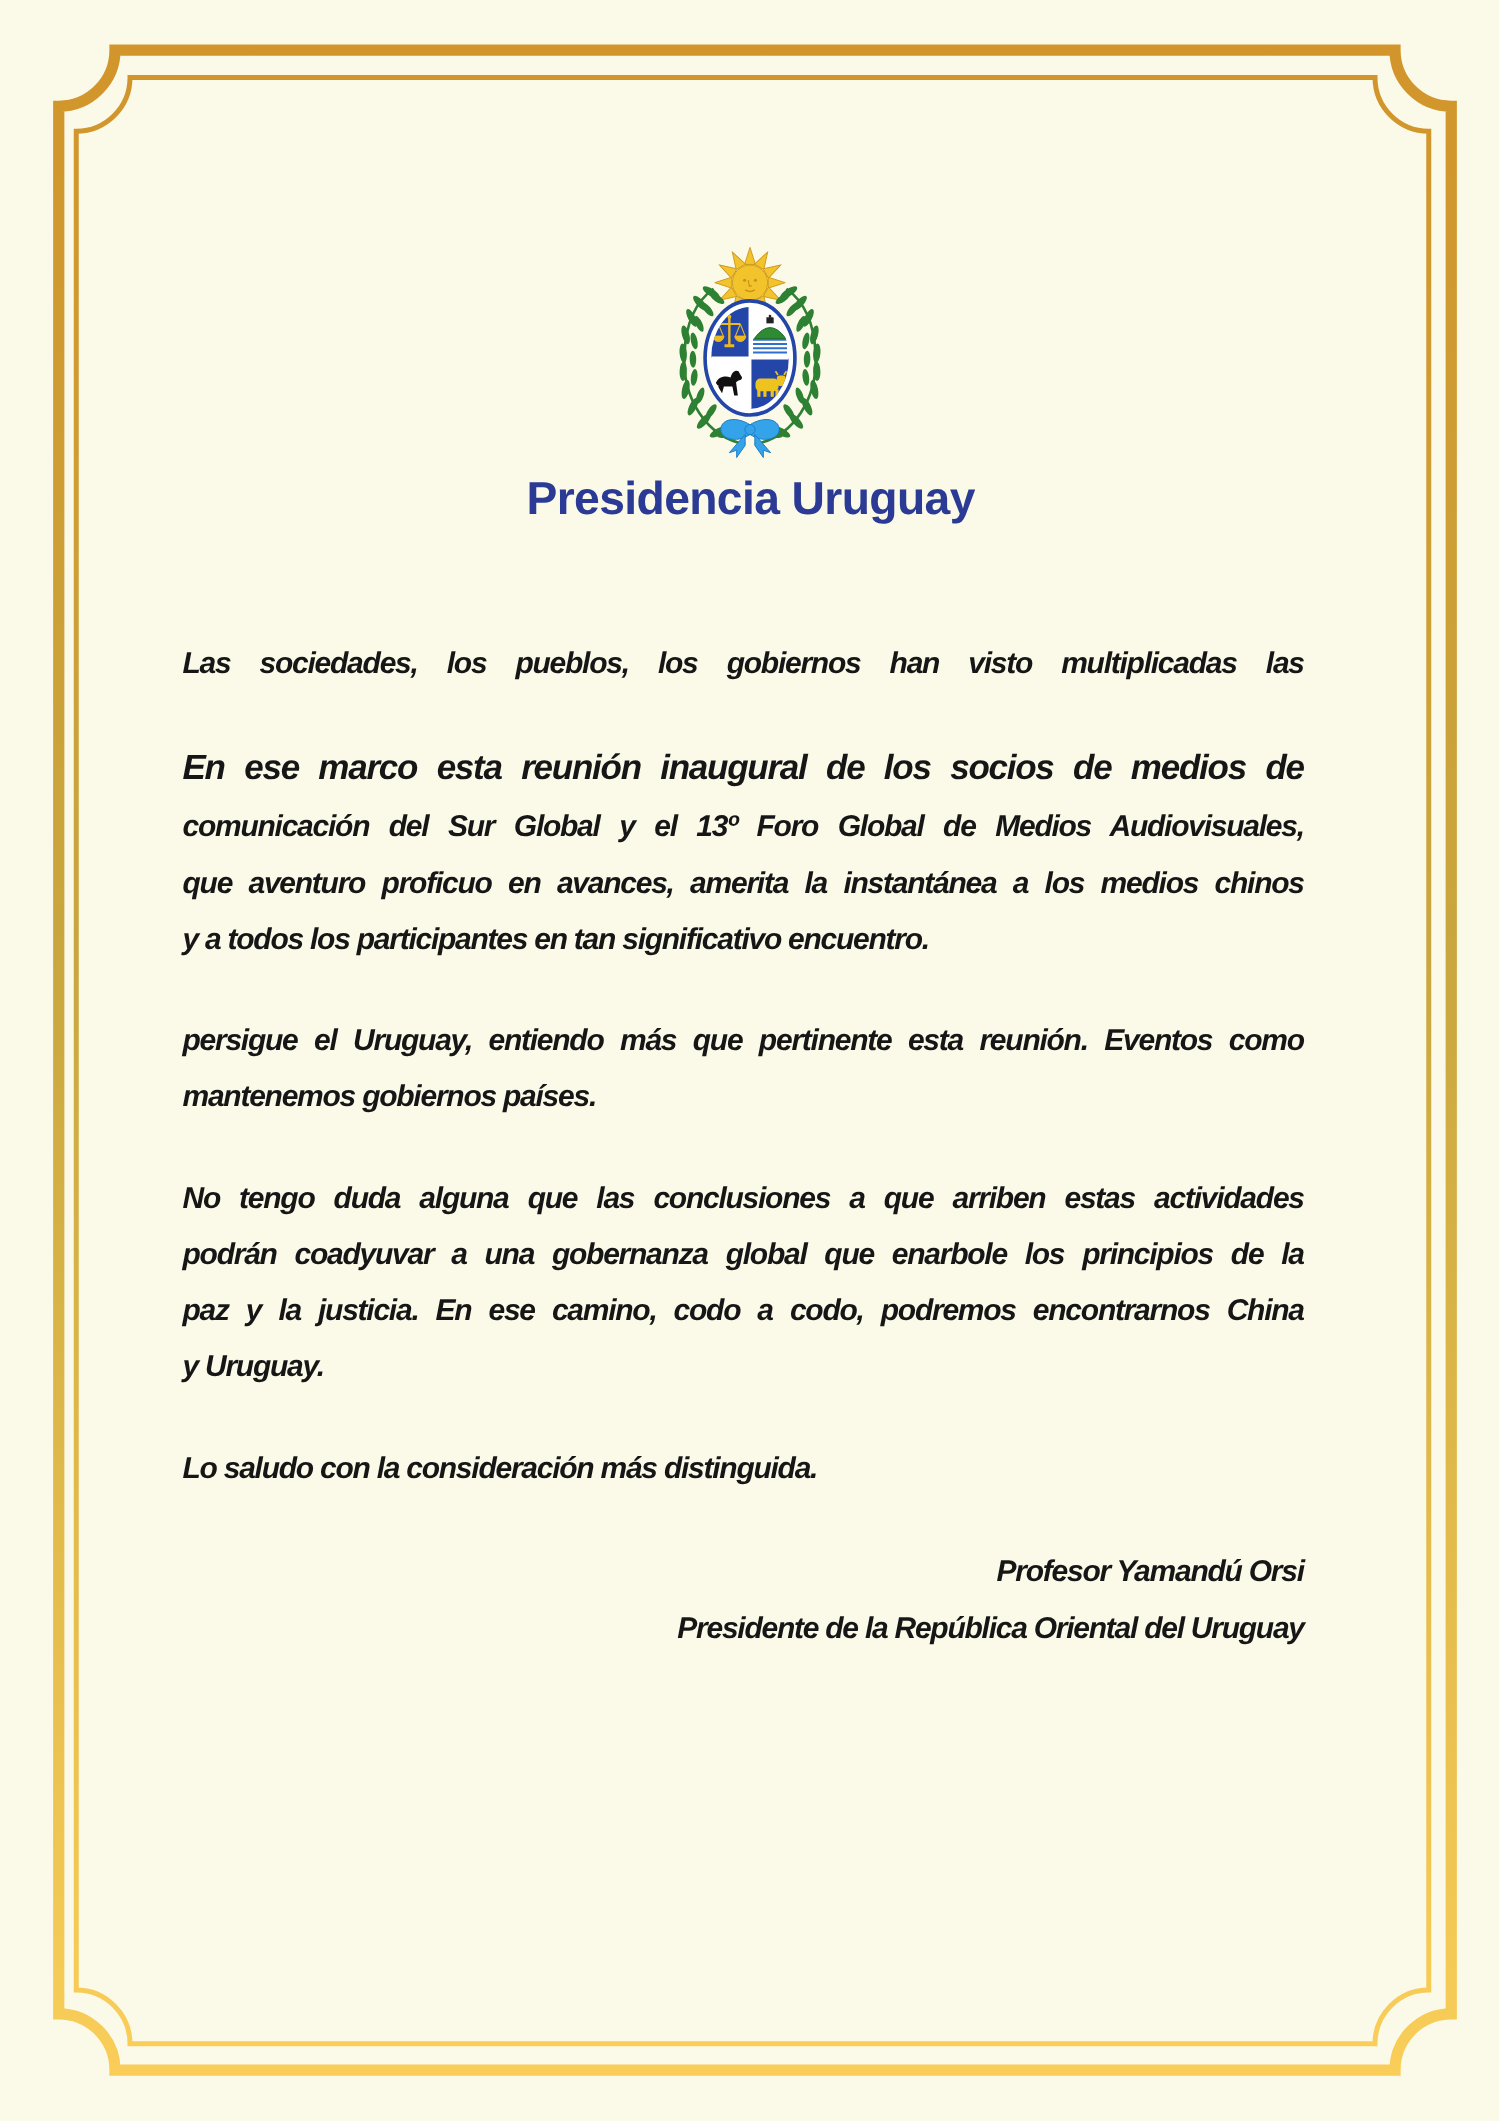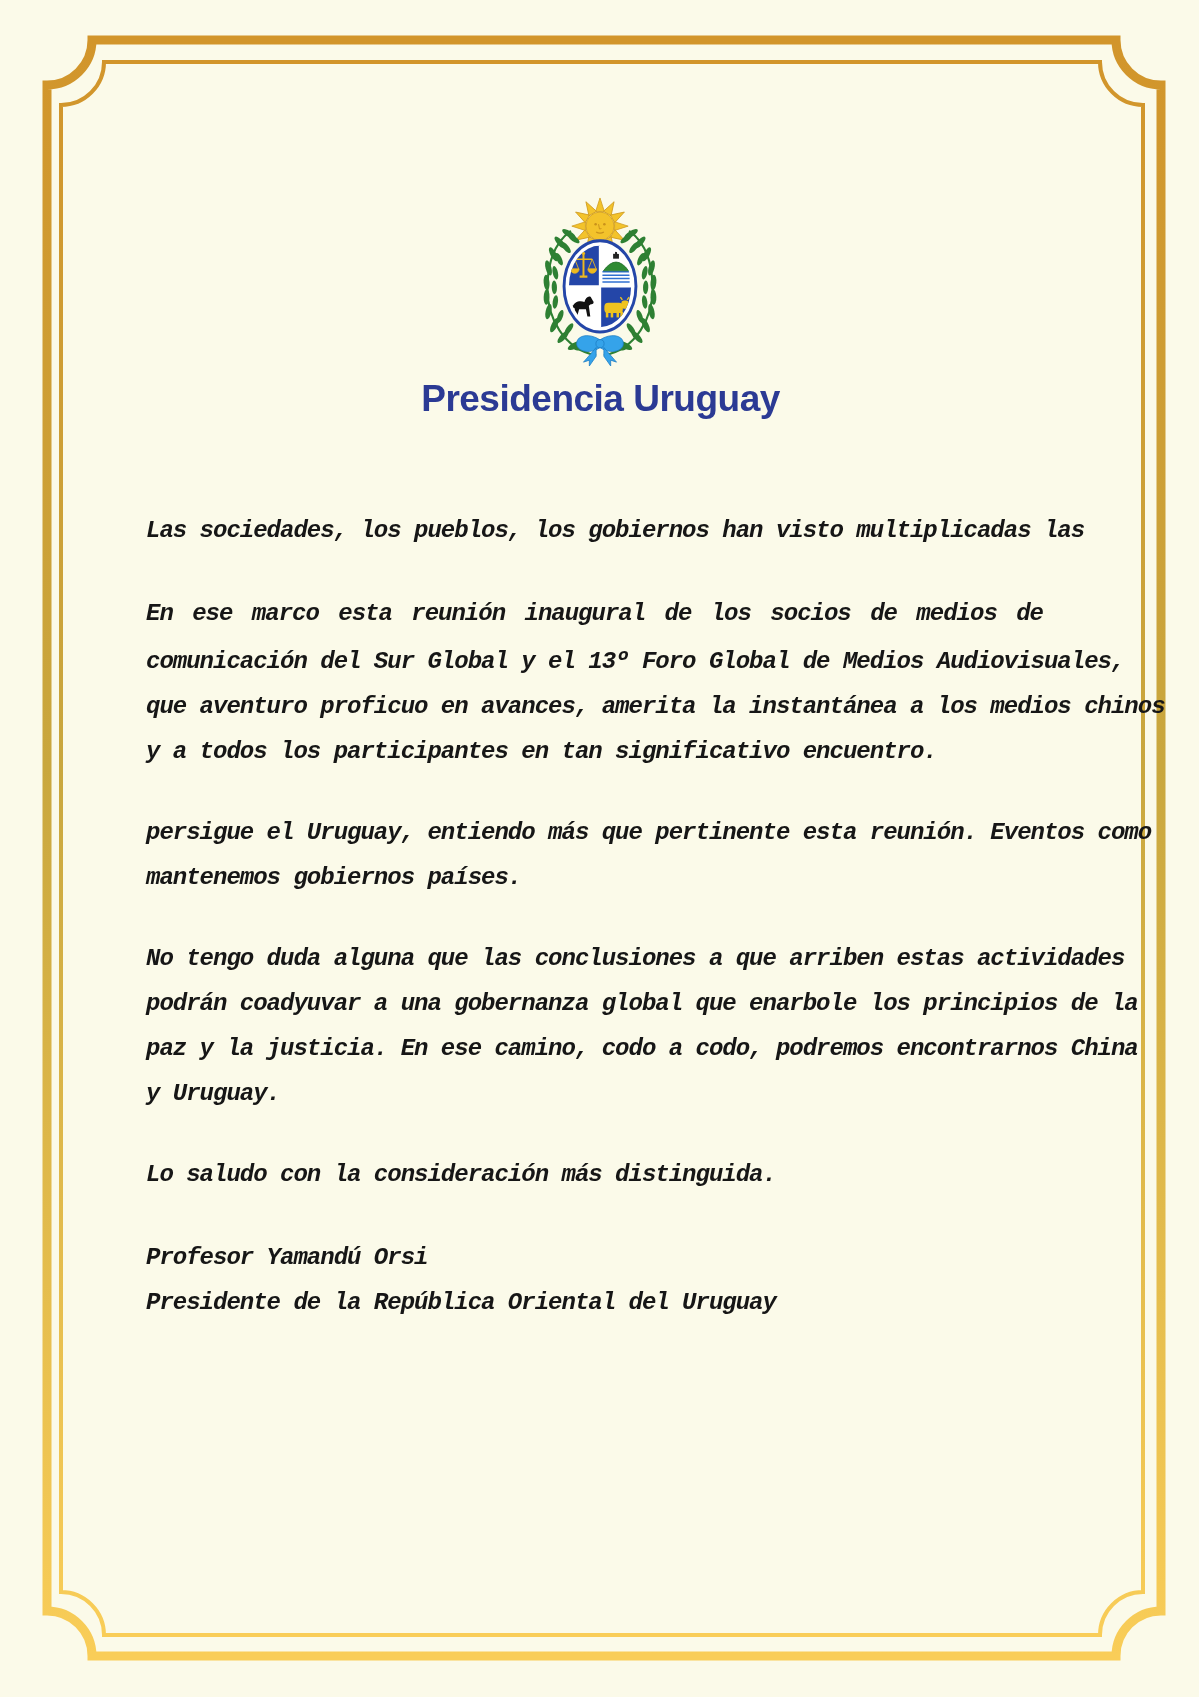--- a/index.html
+++ b/index.html
@@ -40,35 +40,34 @@
     position: absolute;
     top: 508px;
     left: 146px;
     width: 897px;
     color: #161616;
     font-weight: bold;
     font-style: italic;
     font-size: 24px;
     letter-spacing: -1px;
     line-height: 45px;
-    font-family: Liberation Mono, monospace;
   }
   .para { margin: 0 0 36px 0; }
   .line {
     white-space: nowrap;
     text-align: justify;
     text-align-last: justify;
   }
   .line.last { text-align-last: left; }
   .line.large {
-    font-size: 24px;
+    font-size: 28px;
     line-height: 50px;
   }
   .signature { margin-top: 38px; }
-  .sig-line { text-align: left; }
+  .sig-line { text-align: right; }
 </style>
 </head>
 <body>
 
 <div class="page">
 
   <svg class="frame-svg" viewBox="0 0 1199 1697" xmlns="http://www.w3.org/2000/svg">
     <defs>
       <linearGradient id="goldgrad" x1="0" y1="0" x2="0" y2="1">
         <stop offset="0" stop-color="#D2952B"></stop>

